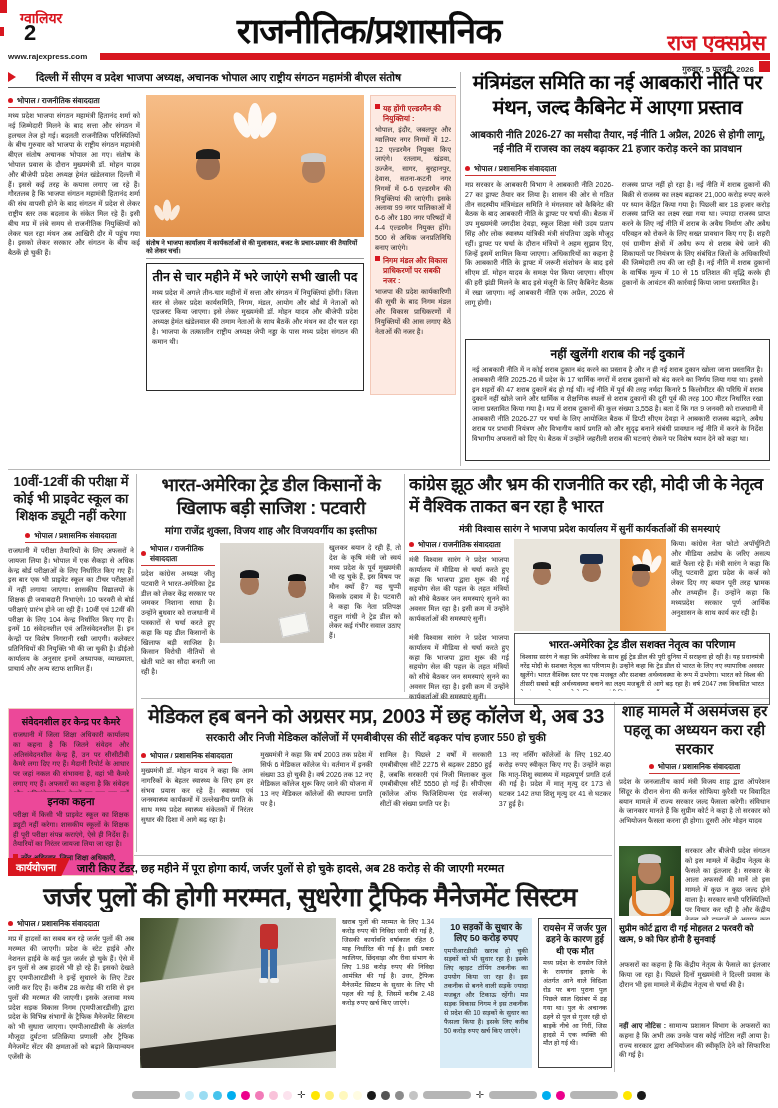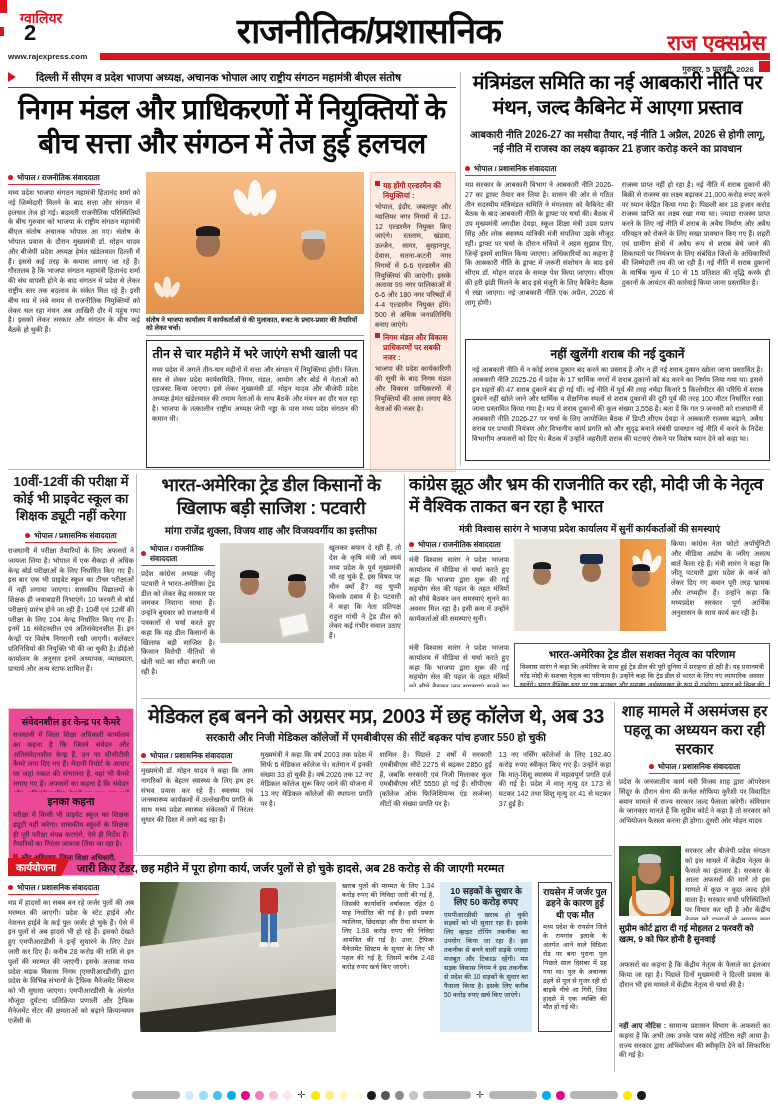--- a/index.html
+++ b/index.html
@@ -85,21 +85,21 @@
   .p-row .cL{width:74px;overflow:hidden;}
   .p-row .cR{flex:1;overflow:hidden;}
 
   
   .sarang{position:absolute;left:409px;top:474px;width:361px;height:220px;}
   .s-head{font-size:17px;font-weight:bold;line-height:1.3;height:46px;overflow:hidden;letter-spacing:-0.3px;}
   .s-sub{font-size:9.5px;font-weight:bold;text-align:center;height:13px;overflow:hidden;margin-top:2px;}
   .s-row{display:flex;gap:5px;margin-top:4px;height:94px;}
   .s-row .cL{width:100px;overflow:hidden;}
   .s-row .cR{flex:1;overflow:hidden;}
-  .s-row2{display:flex;gap:5px;margin-top:10px;height:44px;}
+  .s-row2{display:flex;gap:5px;margin-top:0;height:72px;}
   .s-row2 .cL{width:100px;overflow:hidden;}
   .tradebox{flex:1;border:1px solid #555;padding:3px 5px;overflow:hidden;}
   .tradebox .boxtitle{font-size:10.5px;margin-bottom:2px;}
 
   
   .medical{position:absolute;left:141px;top:702px;width:470px;height:150px;}
   .med-head{font-size:20px;font-weight:bold;text-align:center;height:26px;overflow:hidden;letter-spacing:-0.4px;}
   .med-sub{font-size:10.5px;font-weight:bold;text-align:center;height:15px;overflow:hidden;margin-top:2px;}
   .med-cols{display:flex;gap:7px;margin-top:5px;height:98px;}
   .med-cols > div{flex:1;overflow:hidden;}
@@ -149,21 +149,20 @@
     <div class="m-site">www.rajexpress.com</div>
     <div class="m-date">गुरुवार, 5 फरवरी, 2026</div>
     <div class="m-datesq"></div>
   </div>
 
   <div class="a1">
     <div class="a1-kicker">
       <span class="karrow"></span>
       <span>दिल्ली में सीएम व प्रदेश भाजपा अध्यक्ष, अचानक भोपाल आए राष्ट्रीय संगठन महामंत्री बीएल संतोष</span>
     </div>
-    <div class="a1-head">निगम मंडल और प्राधिकरणों में नियुक्तियों के बीच सत्ता और संगठन में तेज हुई हलचल</div>
     <div class="a1-cols">
       <div class="a1-c1">
         <div class="byline">
           <span class="bydot"></span>
           <span>भोपाल / राजनीतिक संवाददाता</span>
         </div>
         <div class="txt" style="height:280px;">मध्य प्रदेश भाजपा संगठन महामंत्री हितानंद शर्मा को नई जिम्मेदारी मिलने के बाद सत्ता और संगठन में हलचल तेज हो गई। बदलती राजनीतिक परिस्थितियों के बीच गुरुवार को भाजपा के राष्ट्रीय संगठन महामंत्री बीएल संतोष अचानक भोपाल आ गए। संतोष के भोपाल प्रवास के दौरान मुख्यमंत्री डॉ. मोहन यादव और बीजेपी प्रदेश अध्यक्ष हेमंत खंडेलवाल दिल्ली में हैं। इससे कई तरह के कयास लगाए जा रहे हैं। गौरतलब है कि भाजपा संगठन महामंत्री हितानंद शर्मा की संघ वापसी होने के बाद संगठन में प्रदेश से लेकर राष्ट्रीय स्तर तक बदलाव के संकेत मिल रहे हैं। इसी बीच मप्र में लंबे समय से राजनीतिक नियुक्तियों को लेकर चल रहा मंथन अब आखिरी दौर में पहुंच गया है। इसको लेकर सरकार और संगठन के बीच कई बैठकें हो चुकी हैं।</div>
       </div>
       <div class="a1-c2">
         <div class="photo lead-photo">
@@ -370,20 +369,21 @@
       <span class="notice-lead">नहीं आए नोटिस :</span>
       <span>सामान्य प्रशासन विभाग के अफसरों का कहना है कि अभी तक उनके पास कोई नोटिस नहीं आया है। राज्य सरकार द्वारा अभियोजन की स्वीकृति देने को सिफारिश की गई है।</span>
     </div>
   </div>
 
   <div class="bridge">
     <div class="b-kickrow">
       <span class="b-label">कार्ययोजना</span>
       <span class="b-kicker">जारी किए टेंडर, छह महीने में पूरा होगा कार्य, जर्जर पुलों से हो चुके हादसे, अब 28 करोड़ से की जाएगी मरम्मत</span>
     </div>
+    <div class="b-head">जर्जर पुलों की होगी मरम्मत, सुधरेगा ट्रैफिक मैनेजमेंट सिस्टम</div>
     <div class="b-row">
       <div class="b-c1">
         <div class="byline">
           <span class="bydot"></span>
           <span>भोपाल / प्रशासनिक संवाददाता</span>
         </div>
         <div class="txt" style="height:136px;">मप्र में हादसों का सबब बन रहे जर्जर पुलों की अब मरम्मत की जाएगी। प्रदेश के स्टेट हाईवे और नेशनल हाईवे के कई पुल जर्जर हो चुके हैं। ऐसे में इन पुलों से अब हादसे भी हो रहे हैं। इसको देखते हुए एमपीआरडीसी ने इन्हें सुधारने के लिए टेंडर जारी कर दिए हैं। करीब 28 करोड़ की राशि से इन पुलों की मरम्मत की जाएगी। इसके अलावा मध्य प्रदेश सड़क विकास निगम (एमपीआरडीसी) द्वारा प्रदेश के विभिन्न संभागों के ट्रैफिक मैनेजमेंट सिस्टम को भी सुधारा जाएगा। एमपीआरडीसी के अंतर्गत मौजूदा दुर्घटना प्रतिक्रिया प्रणाली और ट्रैफिक मैनेजमेंट सेंटर की क्षमताओं को बढ़ाने क्रियान्वयन एजेंसी के</div>
       </div>
       <div class="photo bridge-photo">
         <div class="slab"></div>

